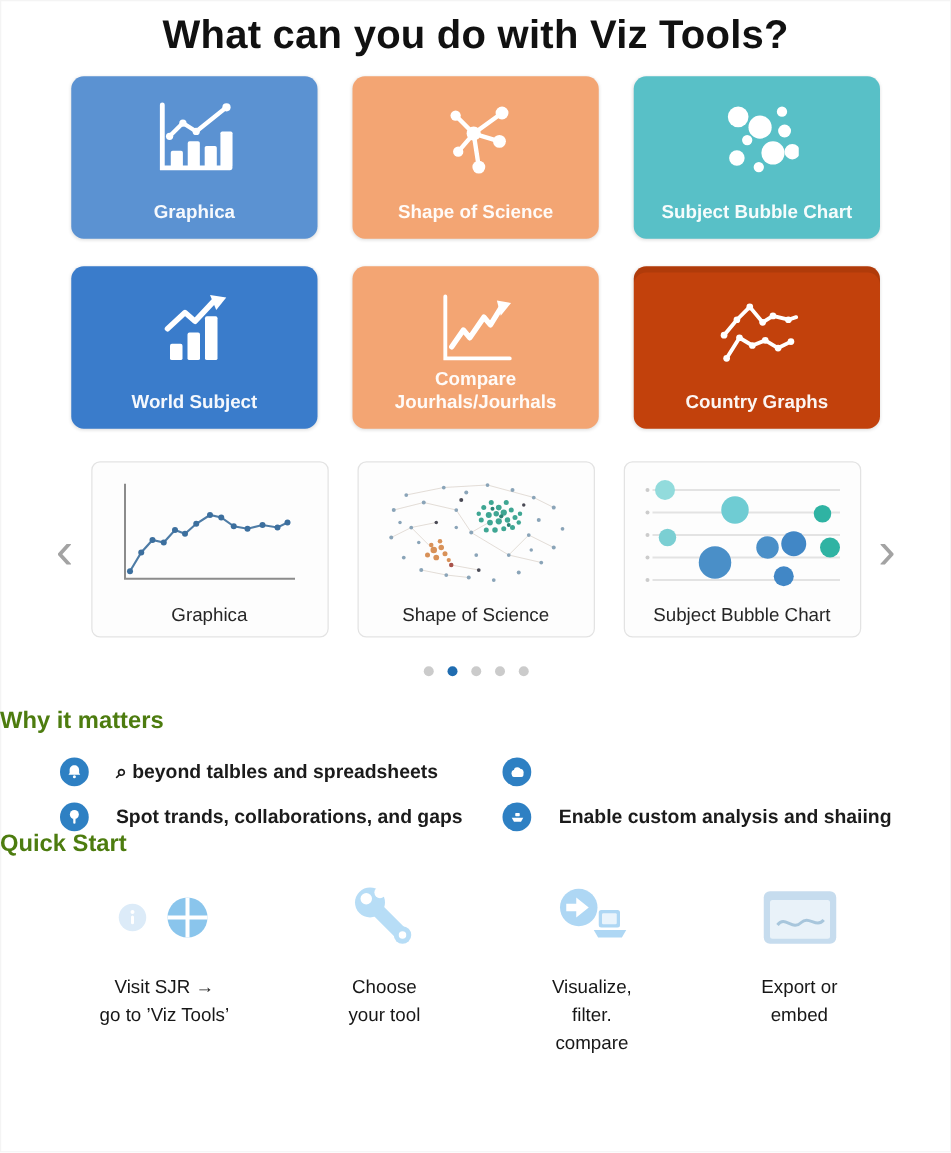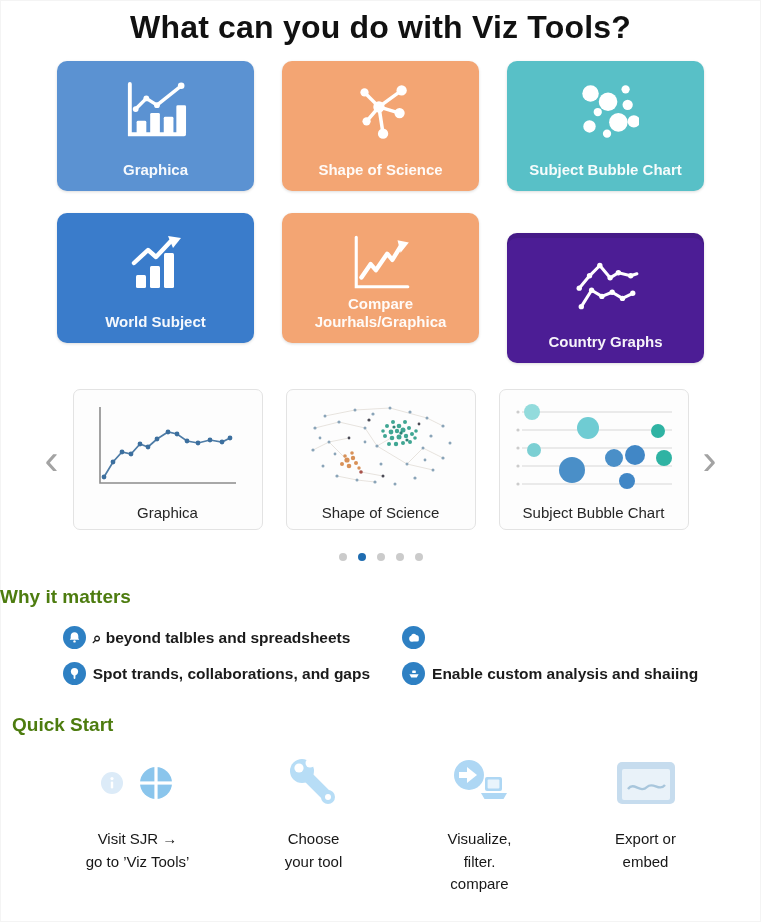--- a/index.html
+++ b/index.html
@@ -21,24 +21,24 @@
   .slides{display:flex;gap:23px;}
   .slide{width:190px;height:141px;box-sizing:border-box;border:1px solid #e3e3e3;border-radius:7px;background:#fdfdfd;display:flex;flex-direction:column;align-items:center;padding:6px 4px 8px;cursor:pointer;}
   .slide .preview{flex:1;display:flex;align-items:center;justify-content:center;}
   .slide-label{font-size:15px;color:#262626;margin-top:2px;}
   .dots{display:flex;gap:11px;justify-content:center;margin-top:23px;}
   .dot{width:8px;height:8px;border-radius:50%;cursor:pointer;}
   
   .why-section{margin-top:25px;}
   h2.sec-title{margin:0;text-align:left;font-size:19px;font-weight:700;color:#4d7c0f;}
   .why-grid{display:grid;grid-auto-flow:column;grid-template-rows:repeat(2,auto);grid-template-columns:repeat(2,auto);column-gap:32px;row-gap:13px;justify-content:center;margin-top:18px;}
-  .why-item{display:flex;align-items:center;gap:7px;font-size:15.5px;font-weight:600;color:#1b1b1b;}
+  .why-item{display:flex;align-items:center;gap:22px;font-size:15.5px;font-weight:600;color:#1b1b1b;}
   .why-icon{width:23px;height:23px;border-radius:50%;display:flex;align-items:center;justify-content:center;flex:none;}
   
-  .quick-section{margin-top:29px;padding-left:12px;}
+  .quick-section{}
   .steps{display:flex;justify-content:center;margin-top:15px;gap:28px;}
   .step{width:138px;display:flex;flex-direction:column;align-items:center;}
   .step:first-child{width:158px;}
   .step-icons{height:64px;display:flex;align-items:center;justify-content:center;gap:12px;}
   .step-label{margin-top:13px;font-size:15px;line-height:1.5;text-align:center;white-space:pre-line;color:#171717;font-weight:500;}
 </style>
 </head>
 <body>
 
 <div class="panel">
@@ -119,24 +119,24 @@
     </div>
 
     <div class="card" style="background-color: rgb(243, 165, 115);">
       <span class="icon-zone">
         <svg width="66" height="60" viewBox="0 0 64 58">
           <path d="M8 4 V52 H58" stroke="#fff" stroke-width="3" fill="none" stroke-linecap="round"></path>
           <path d="M13 43 L22 30 L27 36 L38 20 L43 26 L51 13" stroke="#fff" stroke-width="4.2" fill="none" stroke-linecap="round" stroke-linejoin="round"></path>
           <polygon points="48,7 59,9 51,19" fill="#fff"></polygon>
         </svg>
       </span>
-      <span class="card-label">Compare Jourhals/Graphica</span>
-    </div>
-
-    <div class="card stripe-top" style="background-color: #4c1d95; margin-top: 20px;">
+      <span class="card-label">Compare Jourhals/Jourhals</span>
+    </div>
+
+    <div class="card stripe-top" style="background-color: #c2410c;">
       <span class="icon-zone">
         <svg width="70" height="60" viewBox="0 0 68 58">
           <g stroke="#fff" stroke-width="3" fill="none" stroke-linecap="round" stroke-linejoin="round">
             <path d="M8 34 L18 22 L28 12 L38 24 L46 19 L58 22 L64 20"></path>
             <path d="M10 52 L20 36 L30 42 L40 38 L50 44 L60 39"></path>
           </g>
           <g fill="#fff">
             <circle cx="8" cy="34" r="2.6"></circle>
               <circle cx="18" cy="22" r="2.6"></circle>
               <circle cx="28" cy="12" r="2.6"></circle>

